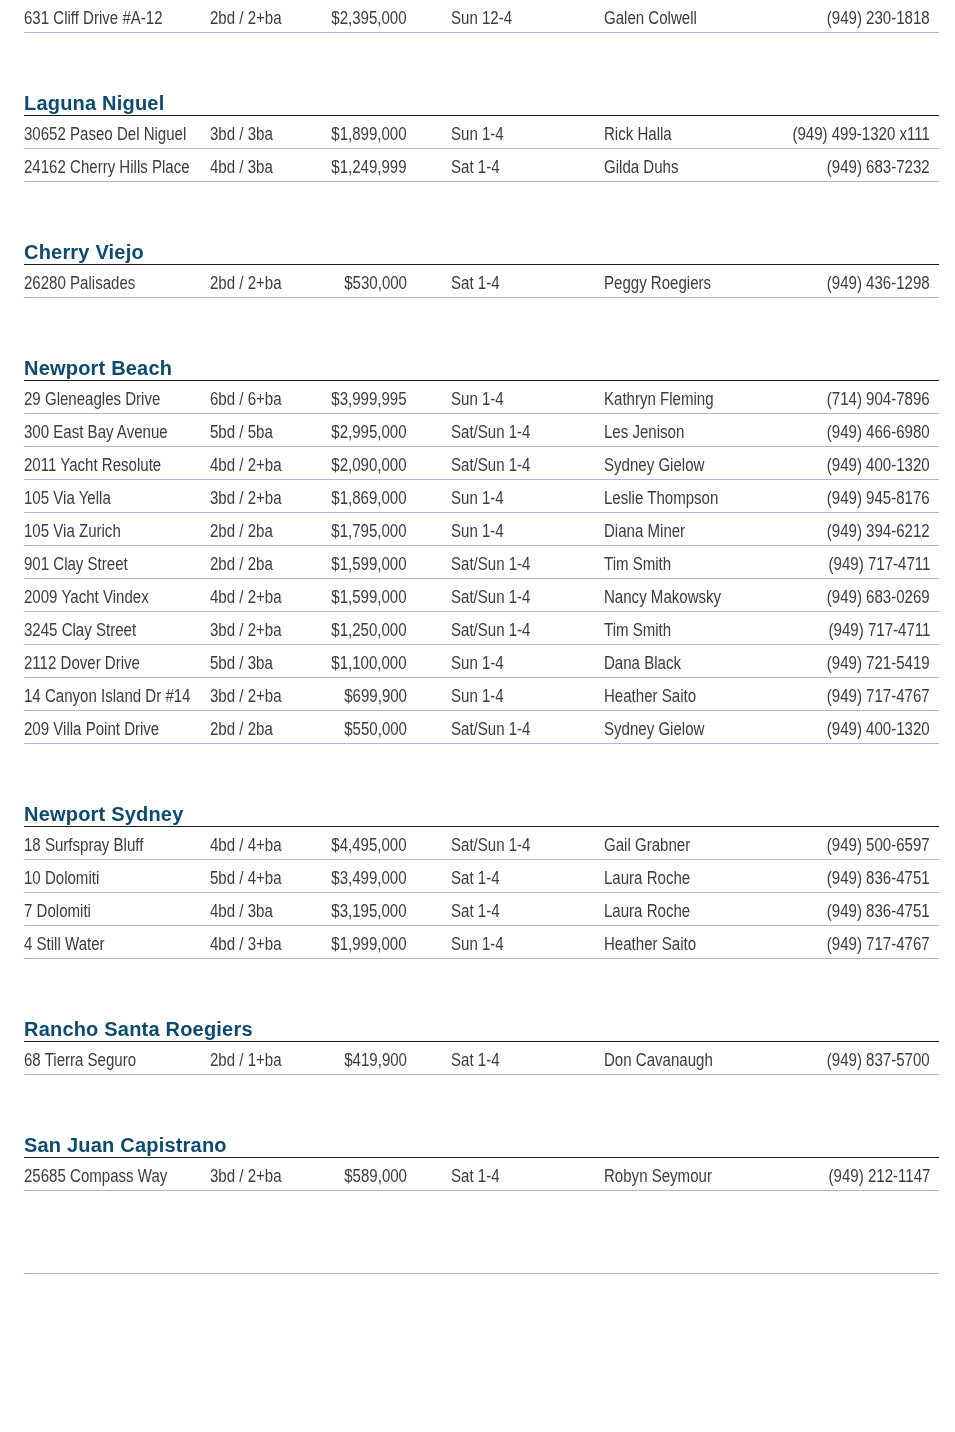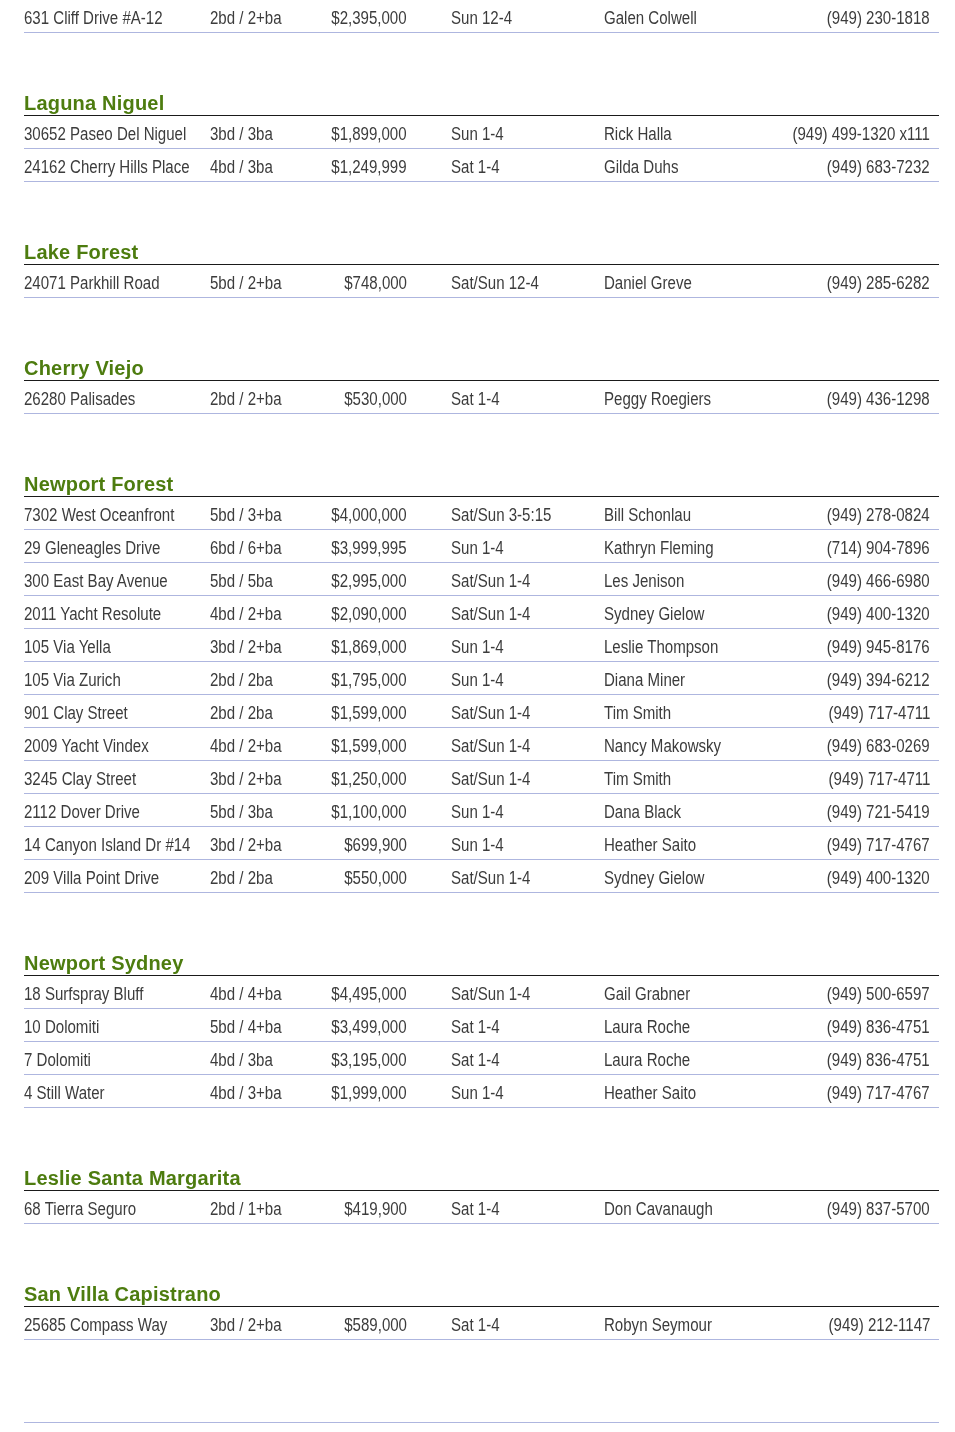--- a/index.html
+++ b/index.html
@@ -12,21 +12,21 @@
   .row .c-addr { left: 0; }
   .row .c-bed { left: 186px; }
   .row .c-price { right: 532px; transform-origin: right bottom; }
   .row .c-time { left: 427px; }
   .row .c-agent { left: 580px; }
   .row .c-phone { right: 9px; transform-origin: right bottom; }
   .row.first { margin-top: 0; }
   .section { margin-top: 50px; }
   .city { height: 33px; border-bottom: 1.5px solid #1a1a1a; box-sizing: border-box; position: relative; }
   .city span { position: absolute; left: 0; bottom: 0; font-size: 20px; font-weight: bold;
-               color: #4d7c0f; letter-spacing: 0.2px; }
+               color: #0c4a6e; letter-spacing: 0.2px; }
 </style>
 </head>
 <body>
 
 <div id="list">
   <div class="row first">
     <span class="c-addr">631 Cliff Drive #A-12</span>
     <span class="c-bed">2bd / 2+ba</span>
     <span class="c-price">$2,395,000</span>
     <span class="c-time">Sun 12-4</span>
@@ -50,55 +50,34 @@
           <span class="c-addr">24162 Cherry Hills Place</span>
           <span class="c-bed">4bd / 3ba</span>
           <span class="c-price">$1,249,999</span>
           <span class="c-time">Sat 1-4</span>
           <span class="c-agent">Gilda Duhs</span>
           <span class="c-phone">(949) 683-7232</span>
         </div>
       </div>
       <div class="section">
         <div class="city">
-          <span>Lake Forest</span>
-        </div>
-        <div class="row">
-          <span class="c-addr">24071 Parkhill Road</span>
-          <span class="c-bed">5bd / 2+ba</span>
-          <span class="c-price">$748,000</span>
-          <span class="c-time">Sat/Sun 12-4</span>
-          <span class="c-agent">Daniel Greve</span>
-          <span class="c-phone">(949) 285-6282</span>
-        </div>
-      </div>
-      <div class="section">
-        <div class="city">
           <span>Cherry Viejo</span>
         </div>
         <div class="row">
           <span class="c-addr">26280 Palisades</span>
           <span class="c-bed">2bd / 2+ba</span>
           <span class="c-price">$530,000</span>
           <span class="c-time">Sat 1-4</span>
           <span class="c-agent">Peggy Roegiers</span>
           <span class="c-phone">(949) 436-1298</span>
         </div>
       </div>
       <div class="section">
         <div class="city">
-          <span>Newport Forest</span>
-        </div>
-        <div class="row">
-          <span class="c-addr">7302 West Oceanfront</span>
-          <span class="c-bed">5bd / 3+ba</span>
-          <span class="c-price">$4,000,000</span>
-          <span class="c-time">Sat/Sun 3-5:15</span>
-          <span class="c-agent">Bill Schonlau</span>
-          <span class="c-phone">(949) 278-0824</span>
+          <span>Newport Beach</span>
         </div>
         <div class="row">
           <span class="c-addr">29 Gleneagles Drive</span>
           <span class="c-bed">6bd / 6+ba</span>
           <span class="c-price">$3,999,995</span>
           <span class="c-time">Sun 1-4</span>
           <span class="c-agent">Kathryn Fleming</span>
           <span class="c-phone">(714) 904-7896</span>
         </div>
         <div class="row">
@@ -214,34 +193,34 @@
           <span class="c-addr">4 Still Water</span>
           <span class="c-bed">4bd / 3+ba</span>
           <span class="c-price">$1,999,000</span>
           <span class="c-time">Sun 1-4</span>
           <span class="c-agent">Heather Saito</span>
           <span class="c-phone">(949) 717-4767</span>
         </div>
       </div>
       <div class="section">
         <div class="city">
-          <span>Leslie Santa Margarita</span>
+          <span>Rancho Santa Roegiers</span>
         </div>
         <div class="row">
           <span class="c-addr">68 Tierra Seguro</span>
           <span class="c-bed">2bd / 1+ba</span>
           <span class="c-price">$419,900</span>
           <span class="c-time">Sat 1-4</span>
           <span class="c-agent">Don Cavanaugh</span>
           <span class="c-phone">(949) 837-5700</span>
         </div>
       </div>
       <div class="section">
         <div class="city">
-          <span>San Villa Capistrano</span>
+          <span>San Juan Capistrano</span>
         </div>
         <div class="row">
           <span class="c-addr">25685 Compass Way</span>
           <span class="c-bed">3bd / 2+ba</span>
           <span class="c-price">$589,000</span>
           <span class="c-time">Sat 1-4</span>
           <span class="c-agent">Robyn Seymour</span>
           <span class="c-phone">(949) 212-1147</span>
         </div>
       </div>

